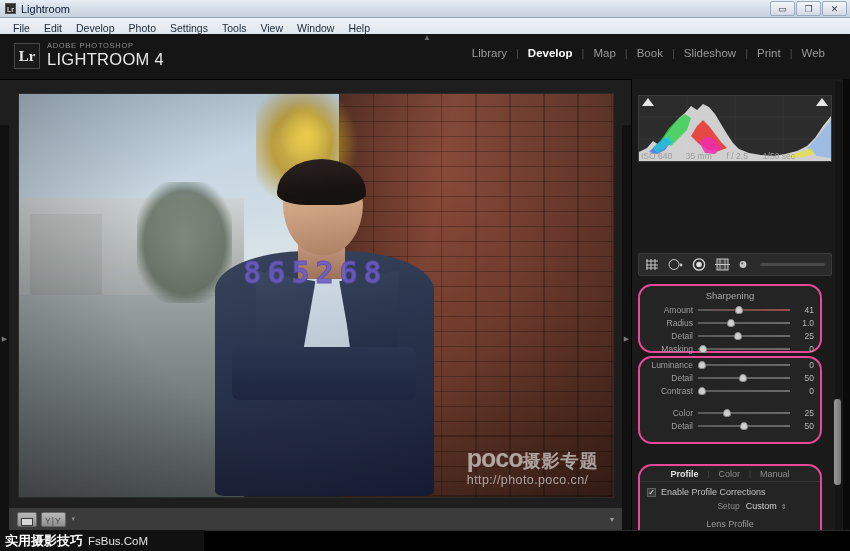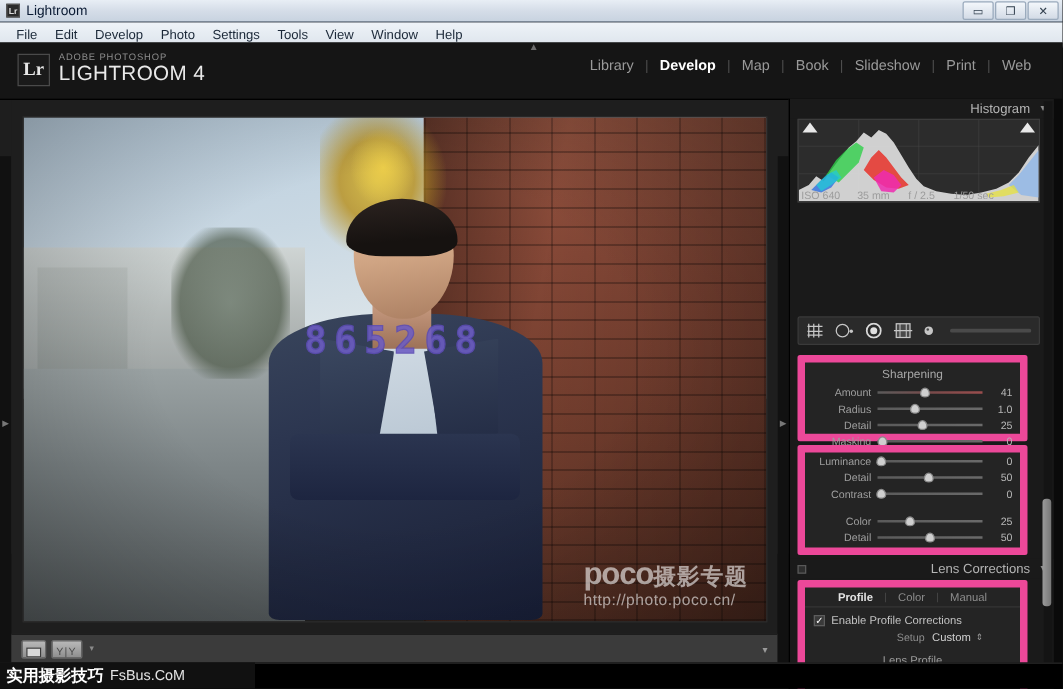--- a/index.html
+++ b/index.html
@@ -281,21 +281,21 @@
   }
   #tool-strip .tool{ margin-right:9px; display:flex;align-items:center; }
   #tool-strip .tool.sel svg circle.mid{ fill:#e0e0e0; }
   #tool-slider{
     flex:1; height:3px; background:#4a4a4a; border-radius:2px; margin-left:2px;
   }
 
   
   .mod-panel{
     position:absolute; left:6px; width:184px;
-    background:#242424; border:6px solid #ec4899; border-radius:2px;
+    background:#242424; border:2px solid #ec4899; border-radius:14px;
   }
   .mod-title{
     text-align:center; color:#a8a8a8; font-size:9.5px; padding:4px 0 2px;
   }
   .slider-row{
     display:flex; align-items:center; height:13px; padding:0 6px;
   }
   .sl-label{ width:52px; text-align:right; color:#9e9e9e; font-size:8.5px; padding-right:5px; }
   .sl-track{
     position:relative; flex:1; height:2px;
@@ -466,24 +466,20 @@
     </div>
 
     <div id="filmstrip">
       <div id="filmstrip-collapse">▲</div>
     </div>
   </div>
 
   <div id="right-panel">
 
     <div id="histo-wrap">
-      <div class="panel-head">
-        <span>Histogram</span>
-        <span class="tri">▼</span>
-      </div>
       <div id="histo-box">
         <svg id="histo-svg" width="192" height="65" viewBox="0 0 192 65">
           <rect width="192" height="65" fill="#2c2c2c"></rect>
           <g opacity="0.10" stroke="#ffffff" stroke-width="0.5">
             <line x1="48" y1="0" x2="48" y2="65"></line>
               <line x1="96" y1="0" x2="96" y2="65"></line>
               <line x1="144" y1="0" x2="144" y2="65"></line>
             <line x1="0" y1="21" x2="192" y2="21"></line>
               <line x1="0" y1="43" x2="192" y2="43"></line>
           </g>
@@ -615,25 +611,20 @@
       </div>
       <div class="slider-row">
         <span class="sl-label">Detail</span>
         <span class="sl-track">
             <span class="sl-knob" style="left:50%"></span>
           </span>
         <span class="sl-val">50</span>
       </div>
     </div>
 
-    <div class="panel-head" style="position:absolute; top:368px; width:212px;">
-      <span class="sw"></span>
-      <span>Lens Corrections</span>
-      <span class="tri">▼</span>
-    </div>
 
     <div class="mod-panel" id="lens-panel" style="top:385px; height:117px;">
       <div id="lens-tabs">
         <span class="lt active">Profile</span>
         <span class="ltsep">|</span>
         <span class="lt">Color</span>
         <span class="ltsep">|</span>
         <span class="lt">Manual</span>
       </div>
 

